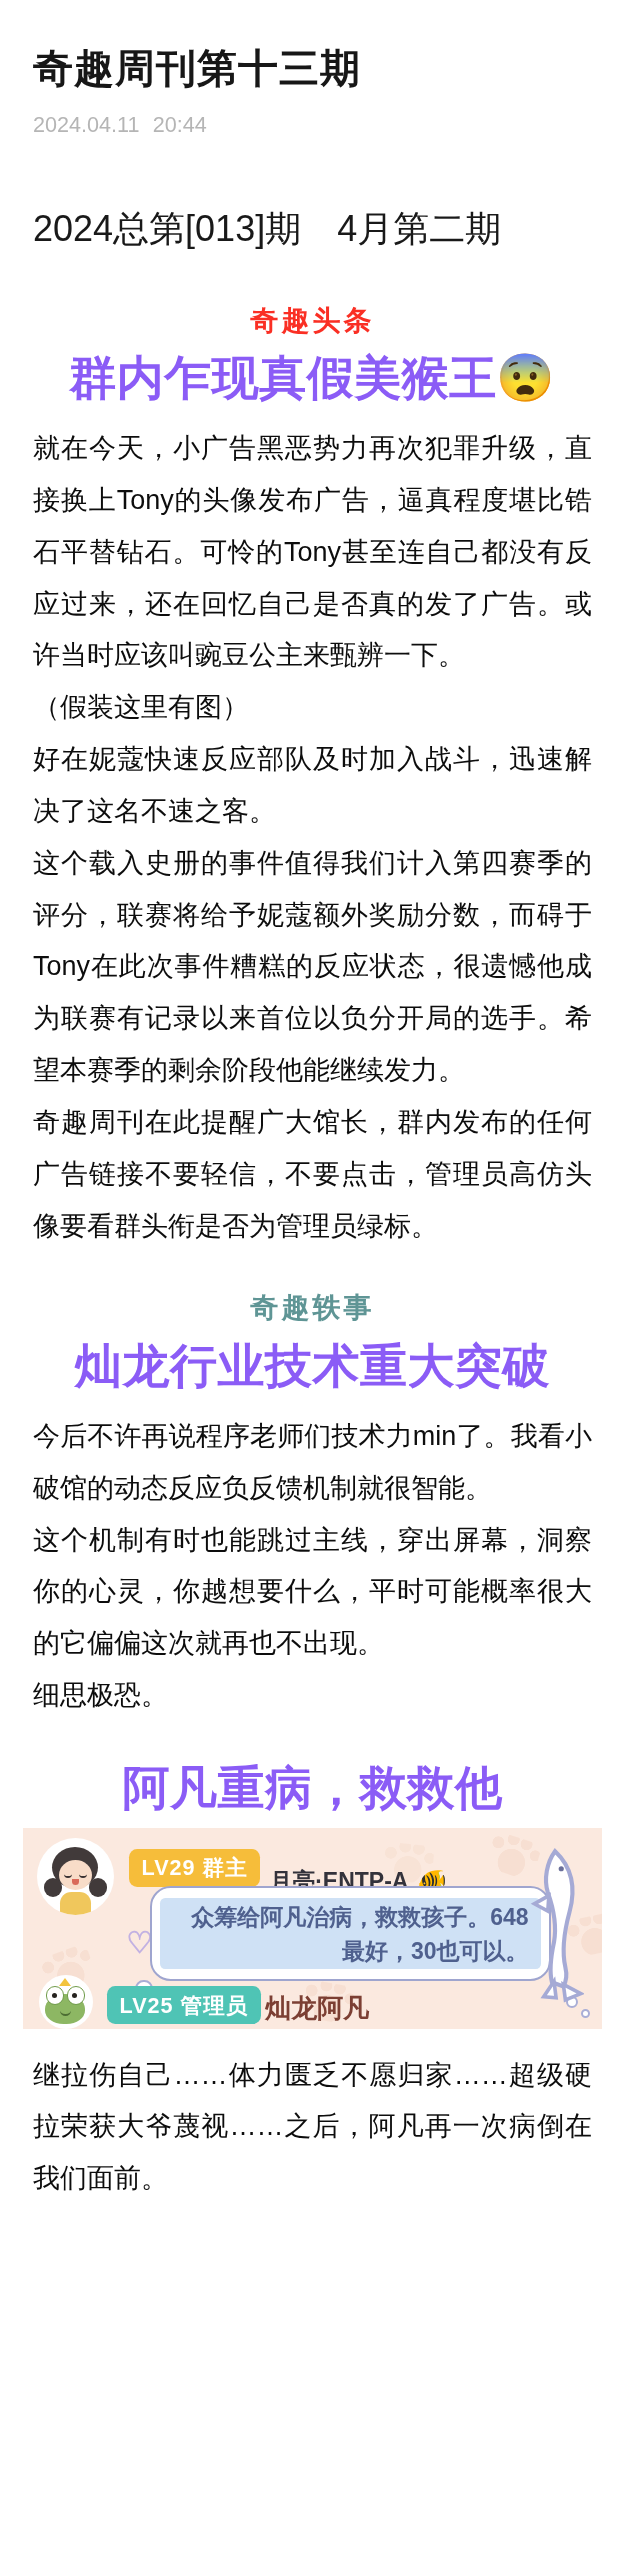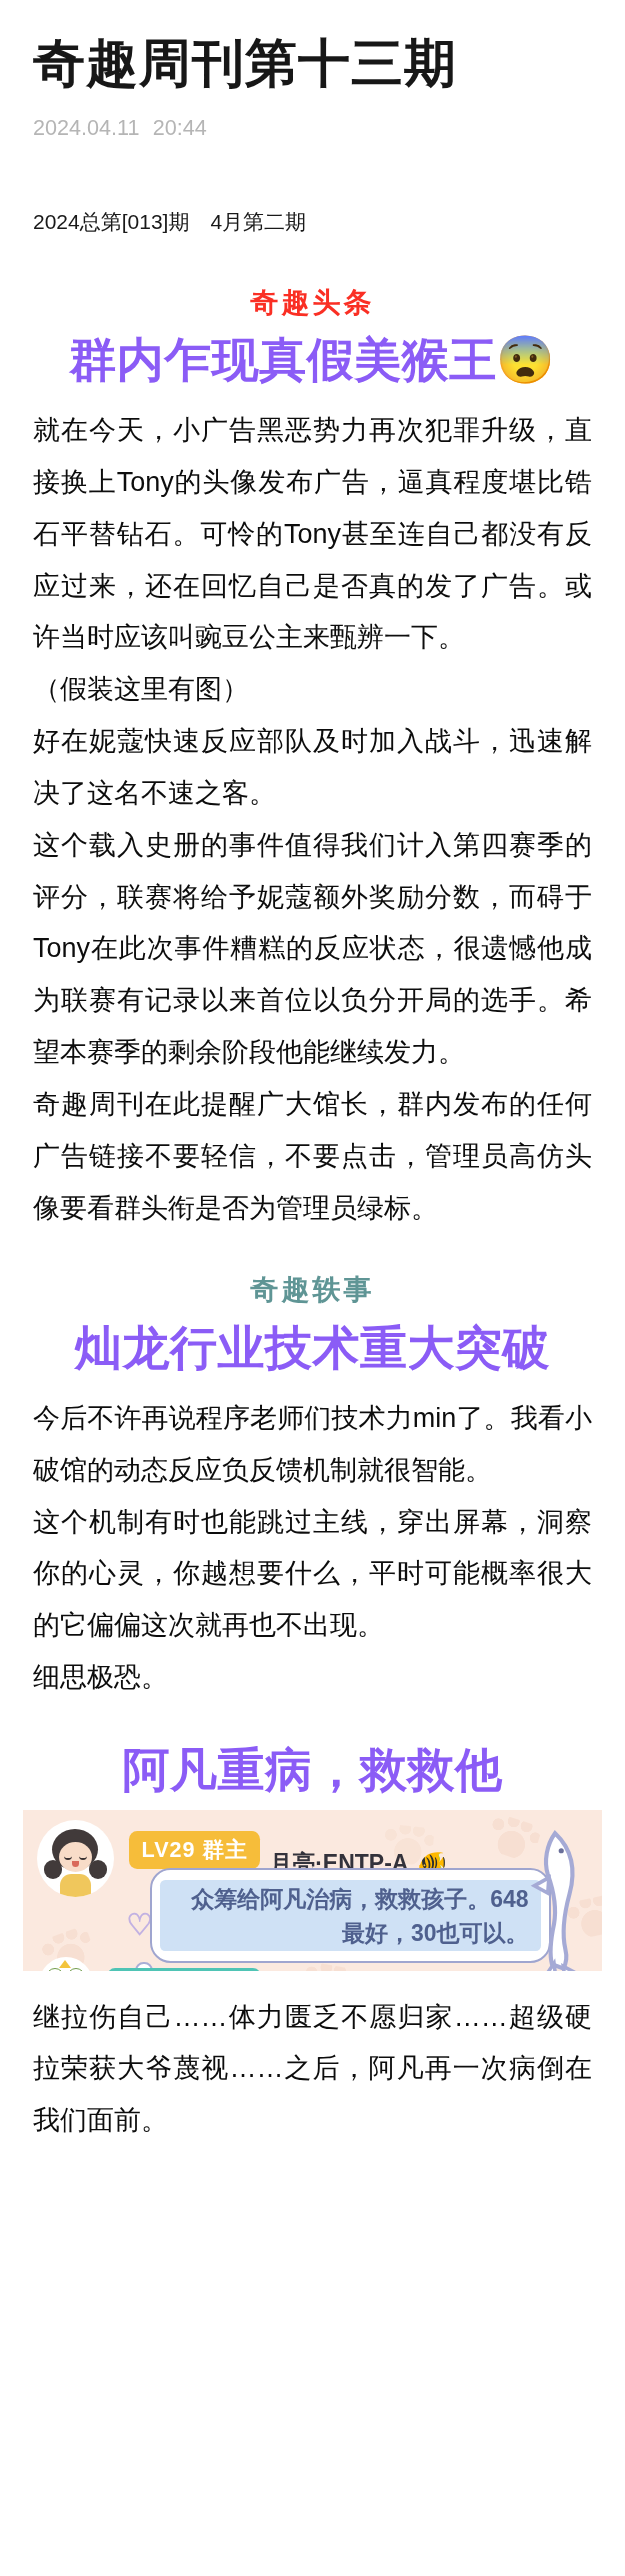--- a/index.html
+++ b/index.html
@@ -1,34 +1,34 @@
 <!DOCTYPE html>
 <html style="font-size:8.2px"><head>
 <meta charset="utf-8">
 <style>
   html,body{margin:0;padding:0;}
   body{
     width:625px;height:2658px;overflow:hidden;background:#ffffff;
     font-family:"Liberation Sans", sans-serif;color:#0d0d0d;
   }
   .page{padding:0 33px;}
-  .article-title{margin:29px 0 0;font-size:52px;font-weight:600;color:#171717;letter-spacing:1px;}
+  .article-title{margin:41px 0 0;font-size:40px;font-weight:600;color:#171717;letter-spacing:1px;}
   .pub-date{margin-top:15.5px;font-size:21.6px;color:#b5b5b5;word-spacing:7.2px;}
-  .issue-line{margin-top:67px;font-size:21px;font-weight:500;color:#191919;}
+  .issue-line{margin-top:67px;font-size:36px;font-weight:500;color:#191919;}
   .kicker{margin:48px 0 0;text-align:center;font-size:28px;font-weight:600;letter-spacing:3.1px;}
   .kicker.anecdote{margin-top:37px;}
   .section-title{margin:7.2px 0 0;text-align:center;font-size:47px;font-weight:600;color:#8b5cf6;letter-spacing:0.5px;}
   .section-title.afan{margin-top:35px;}
   p.body{margin:0;font-size:27px;line-height:1.92;color:#0d0d0d;text-align:justify;}
   p.body.lead{margin-top:13.4px;}
   p.body.after-card{margin-top:20.6px;}
 
   
   .chat-card{
-    position:relative;margin:8.2px -10.3px 0 -9.8px;height:161px;
+    position:relative;margin:8.2px -10.3px 0 -9.8px;height:201px;
     background:#fbe9df;overflow:hidden;
   }
   .paw{
     position:absolute;width:49px;height:38px;opacity:.55;
     background:
       radial-gradient(circle at 50% 68%, #f5d8c8 0 13.4px, transparent 14px),
       radial-gradient(circle at 12% 28%, #f5d8c8 0 5.7px, transparent 6.2px),
       radial-gradient(circle at 40% 8%,  #f5d8c8 0 5.7px, transparent 6.2px),
       radial-gradient(circle at 68% 10%, #f5d8c8 0 5.7px, transparent 6.2px),
       radial-gradient(circle at 92% 32%, #f5d8c8 0 5.2px, transparent 5.7px);

